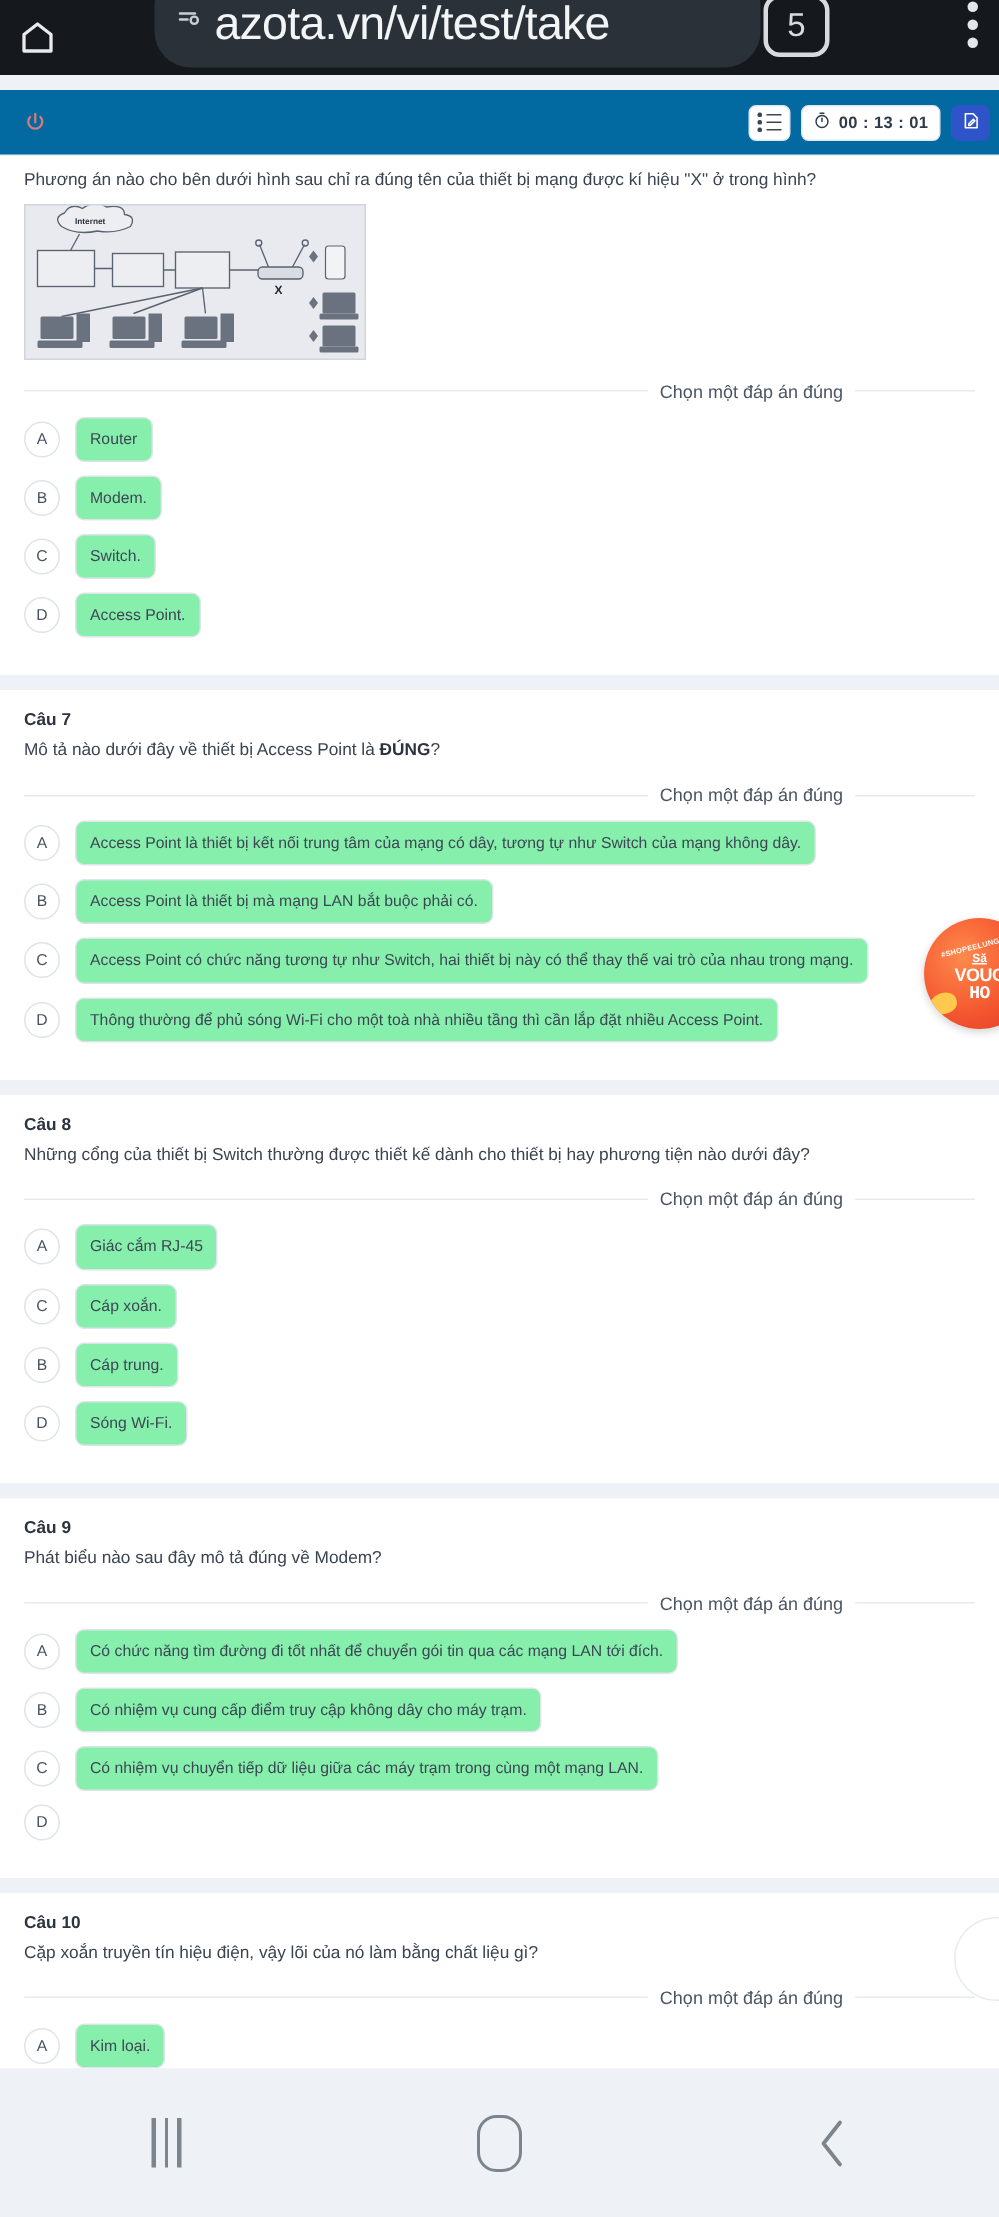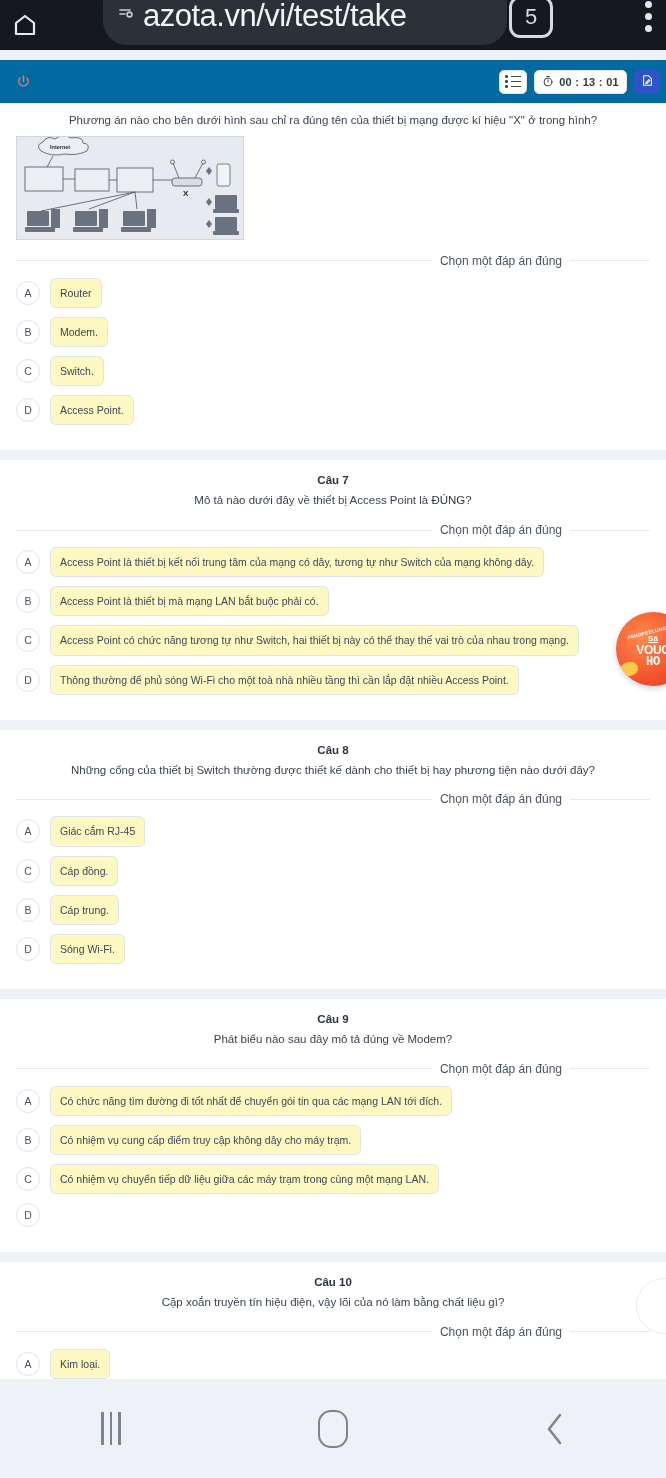--- a/index.html
+++ b/index.html
@@ -63,26 +63,26 @@
   .hbtn.icon-only { width: 28px; padding: 0; }
   .hbtn.blue { background: #2f54c9; border-color: #2f54c9; width: 26px; }
   .list-lines { display: flex; flex-direction: column; gap: 2.5px; }
   .list-lines span { display: flex; align-items: center; gap: 3px; }
   .list-lines b { width: 2.5px; height: 2.5px; background: #3c4654; border-radius: 50%; display: block; }
   .list-lines u { width: 10px; height: 1.6px; background: #3c4654; display: block; text-decoration: none; }
   .timer-text { letter-spacing: 0.3px; font-size: 11px; }
 
   
   .content { position: absolute; top: 104px; left: 0; width: 666px; height: 1275px; overflow: hidden; }
-  .card { background: #fff; padding: 14px 16px 16px 16px; text-align: center; }
+  .card { background: #fff; padding: 14px 16px 16px 16px; }
   .gap { height: 10px; background: #eef1f6; }
 
   .q-num { font-size: 11.5px; font-weight: 700; color: #2c3440; margin-bottom: 6px; }
   .q-text { font-size: 11.5px; color: #3a4450; line-height: 1.45; }
-  .q-text b { font-weight: 400; color: #2c3440; }
+  .q-text b { font-weight: 700; color: #2c3440; }
 
   .q-figure { margin-top: 7px; }
   .diagram {
     width: 228px; height: 104px; border: 1px solid #cfd6de; background: #e8eaef;
     position: relative; overflow: hidden;
   }
   .diagram svg { display: block; }
 
   .choose-divider {
     display: flex; align-items: center; gap: 8px;
@@ -96,21 +96,21 @@
   .options { margin-top: 10px; }
   .opt { display: flex; align-items: center; gap: 10px; margin-bottom: 9px; }
   .opt-letter {
     flex: 0 0 auto;
     width: 24px; height: 24px; border-radius: 50%;
     border: 1px solid #dfe4ea; background: #fff;
     display: flex; align-items: center; justify-content: center;
     font-size: 10.5px; color: #49535f;
   }
   .opt-body {
-    border: 1px solid #dfe4ea; border-radius: 6px; background: #fef9c3;
+    border: 1px solid #dfe4ea; border-radius: 6px; background: #86efac;
     padding: 7px 9px; font-size: 10.5px; color: #3d4753; line-height: 1.35;
   }
 
   
   .ad-badge {
     position: absolute; right: -24px; top: 612px;
     width: 74px; height: 74px; border-radius: 50%;
     background: radial-gradient(circle at 35% 35%, #ff8a4c 0%, #f4572f 55%, #e03a25 100%);
     box-shadow: 0 2px 6px rgba(0,0,0,.18);
     color: #fff; overflow: hidden;
@@ -344,21 +344,21 @@
       <div class="ln right"></div>
     </div>
 
     <div class="options">
       <div class="opt">
         <div class="opt-letter">A</div>
         <div class="opt-body">Giác cắm RJ-45</div>
       </div>
       <div class="opt">
         <div class="opt-letter">C</div>
-        <div class="opt-body">Cáp đồng.</div>
+        <div class="opt-body">Cáp xoắn.</div>
       </div>
       <div class="opt">
         <div class="opt-letter">B</div>
         <div class="opt-body">Cáp trung.</div>
       </div>
       <div class="opt">
         <div class="opt-letter">D</div>
         <div class="opt-body">Sóng Wi-Fi.</div>
       </div>
     </div>

